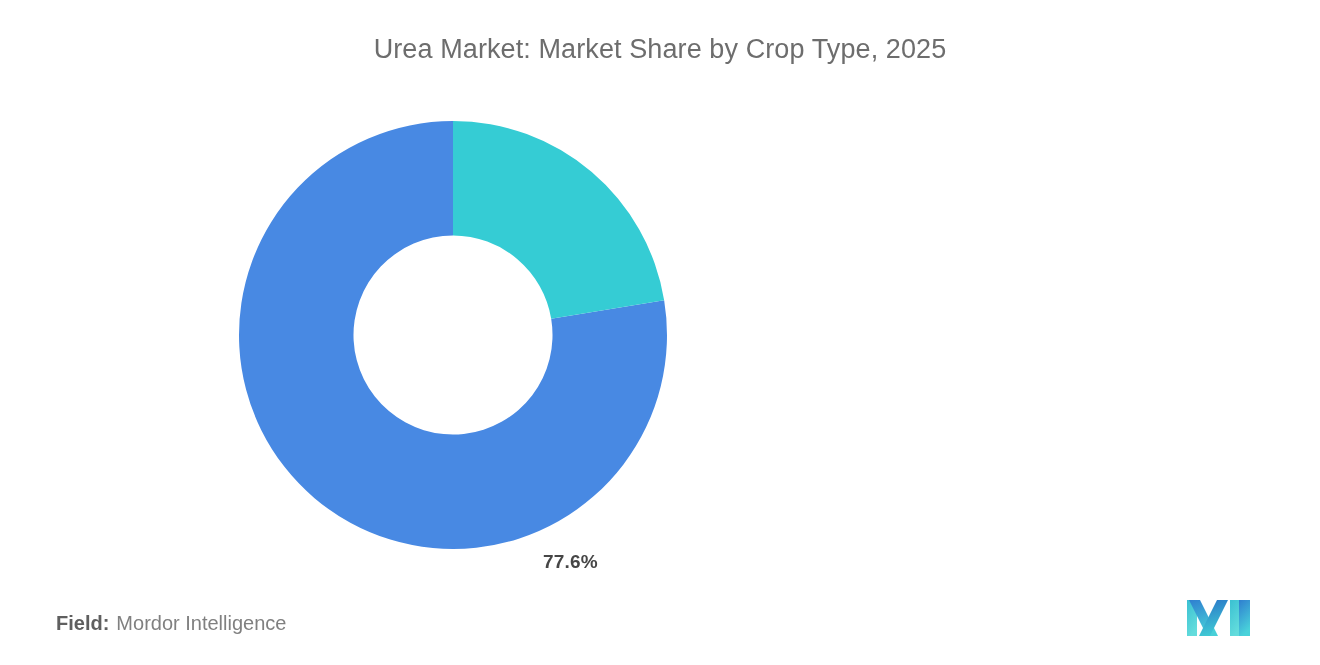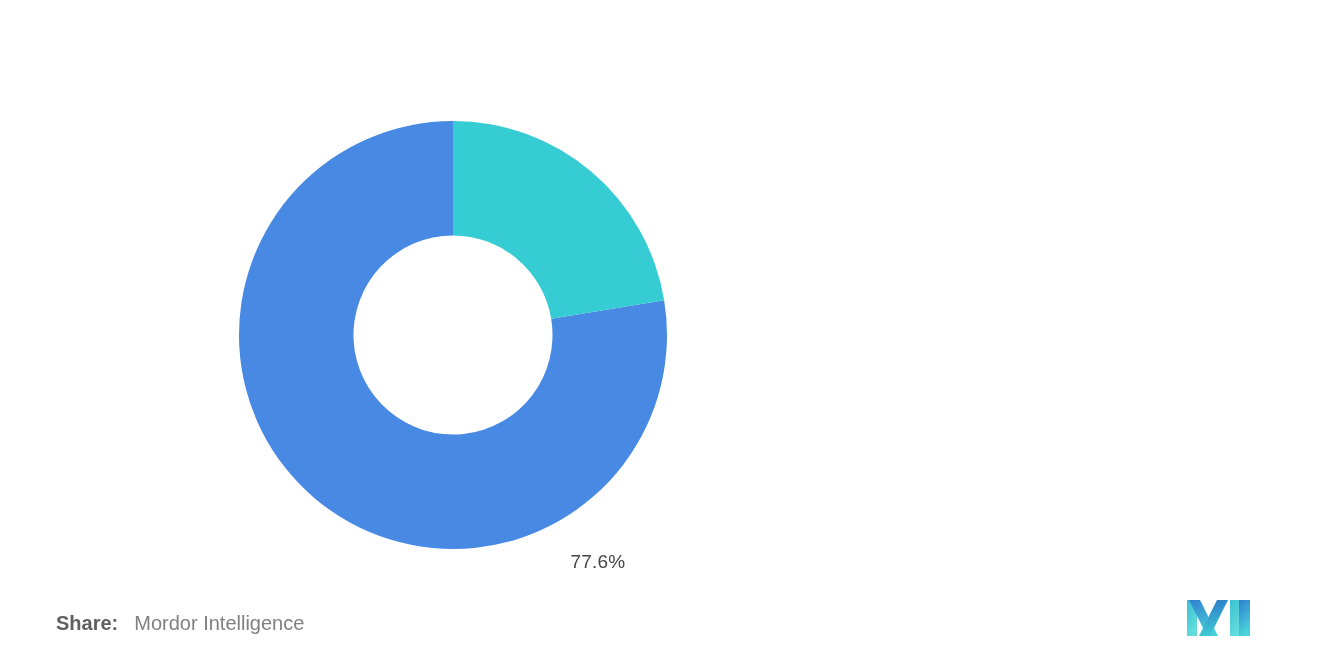--- a/index.html
+++ b/index.html
@@ -49,23 +49,22 @@
     display: block;
     width: 430px;
     height: 430px;
   }
 
   #slice-label-field {
     position: absolute;
     left: 305px;
     top: 431px;
     width: 110px;
-    text-align: center;
     font-size: 19px;
-    font-weight: 400;
+    font-weight: 700;
     color: #464646;
     letter-spacing: 0.2px;
   }
 
   
   #legend {
     position: absolute;
     left: 813px;
     top: 270px;
     width: 470px;
@@ -101,57 +100,58 @@
     color: #7d7d7d;
     white-space: nowrap;
   }
   #source-label {
     font-weight: 700;
     color: #5f5f5f;
   }
   #source-value {
     font-weight: 400;
     color: #808080;
-    margin-left: 16px;
+    margin-left: 7px;
   }
 
   #brand-logo {
     position: absolute;
     left: 1186px;
     top: 597px;
     width: 66px;
     height: 42px;
   }
   #brand-logo svg { display: block; }
 </style>
 </head>
 <body>
 
 <div id="canvas">
 
+  <div id="chart-title">Urea Market: Market Share by Crop Type, 2025</div>
 
   <div id="donut-wrap">
     <svg id="donut-svg" viewBox="0 0 430 430" xmlns="http://www.w3.org/2000/svg">
 
       <path id="slice-field-crops" d="M 426.15 180.20 A 214 214 0 1 1 215.00 1.00 L 215.00 115.49 A 99.51 99.51 0 1 0 313.19 198.82 Z" fill="#4889E3"></path>
 
       <path id="slice-horticultural" d="M 215.00 1.00 A 214 214 0 0 1 426.15 180.20 L 313.19 198.82 A 99.51 99.51 0 0 0 215.00 115.49 Z" fill="#35CCD4"></path>
     </svg>
 
     <div id="slice-label-field">77.6%</div>
   </div>
 
   <div id="legend">
 
 
 
   </div>
 
   <div id="source-line">
-    <span id="source-label">Share:</span><span id="source-value">Mordor Intelligence</span>
+    <span id="source-label">Field:</span><span id="source-value">Mordor Intelligence</span>
   </div>
 
   <div id="brand-logo">
     <svg width="66" height="42" viewBox="0 0 66 42" xmlns="http://www.w3.org/2000/svg">
       <defs>
         <linearGradient id="lg1" x1="0" y1="0" x2="0.3" y2="1">
           <stop offset="0" stop-color="#2F7FD0"></stop>
           <stop offset="1" stop-color="#48D0D8"></stop>
         </linearGradient>
         <linearGradient id="lg2" x1="0" y1="0" x2="0.2" y2="1">

